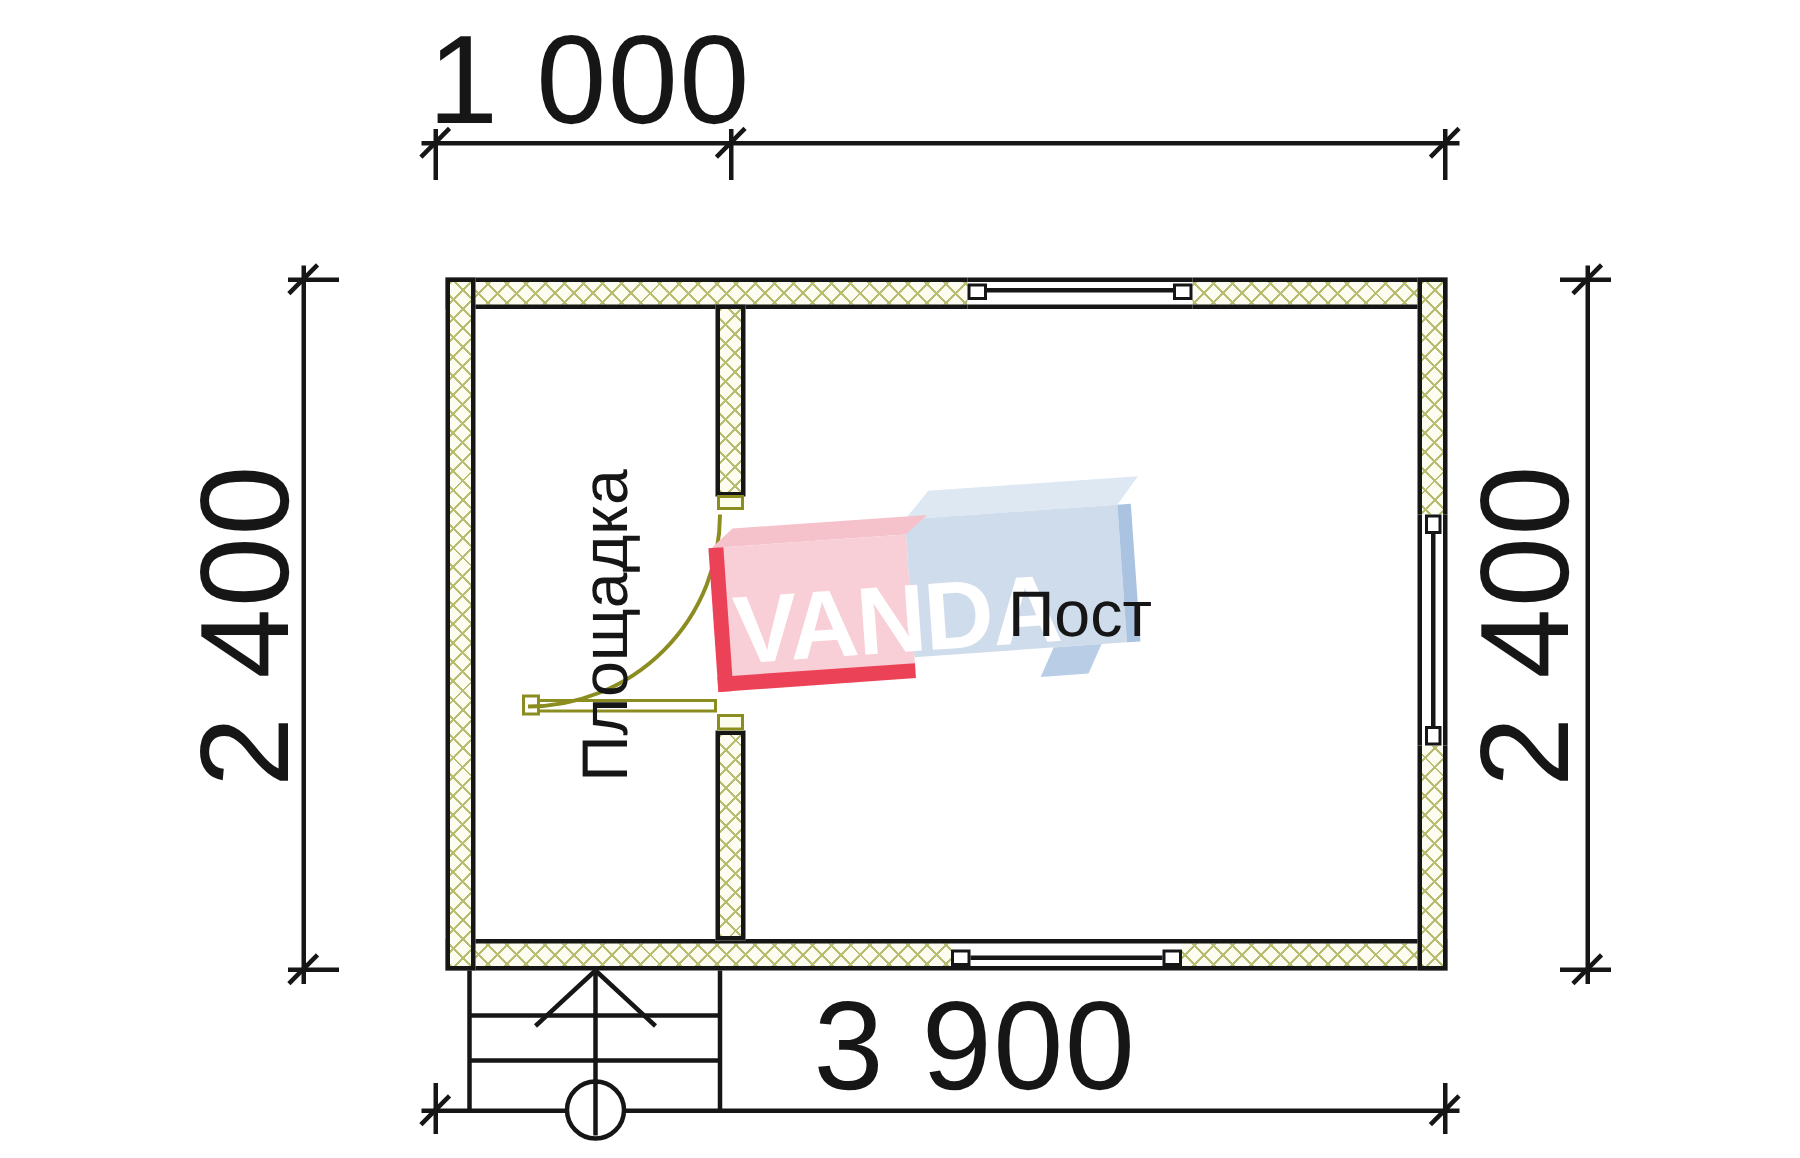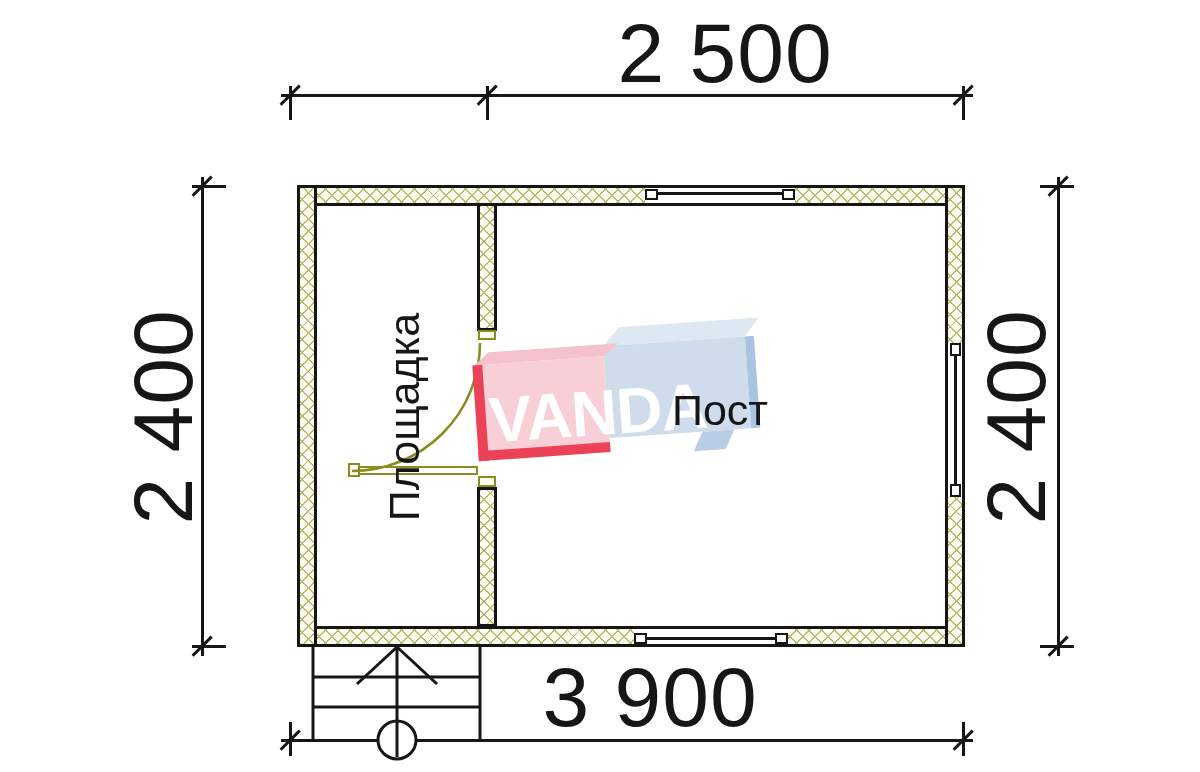--- a/index.html
+++ b/index.html
@@ -115,21 +115,21 @@
   <div class="roomlabel rot" style="left:404px;top:417px;">Площадка</div>
   <div class="roomlabel" style="left:672px;top:387px;">Пост</div>
 
   <div class="hline" style="left:281px;top:94px;width:692px;"></div>
   <div class="stub-v" style="left:289px;top:86px;"></div>
   <div class="stub-v" style="left:486px;top:86px;"></div>
   <div class="stub-v" style="left:962px;top:86px;"></div>
   <div class="tick" style="left:290px;top:95px;"></div>
   <div class="tick" style="left:487px;top:95px;"></div>
   <div class="tick" style="left:963px;top:95px;"></div>
-  <div class="dimlabel" style="left:725px;top:16px;">2 500</div>
+  <div class="dimlabel" style="left:393px;top:16px;">1 000</div>
 
   <div class="hline" style="left:281px;top:739px;width:692px;z-index:1;"></div>
   <div class="stub-v" style="left:289px;top:722px;"></div>
   <div class="stub-v" style="left:962px;top:722px;"></div>
   <div class="tick" style="left:290px;top:740px;"></div>
   <div class="tick" style="left:963px;top:740px;"></div>
   <div class="dimlabel" style="left:650px;top:660px;">3 900</div>
 
   <div class="vline" style="left:201px;top:177px;height:479px;"></div>
   <div class="stub-h" style="left:192px;top:185px;"></div>

